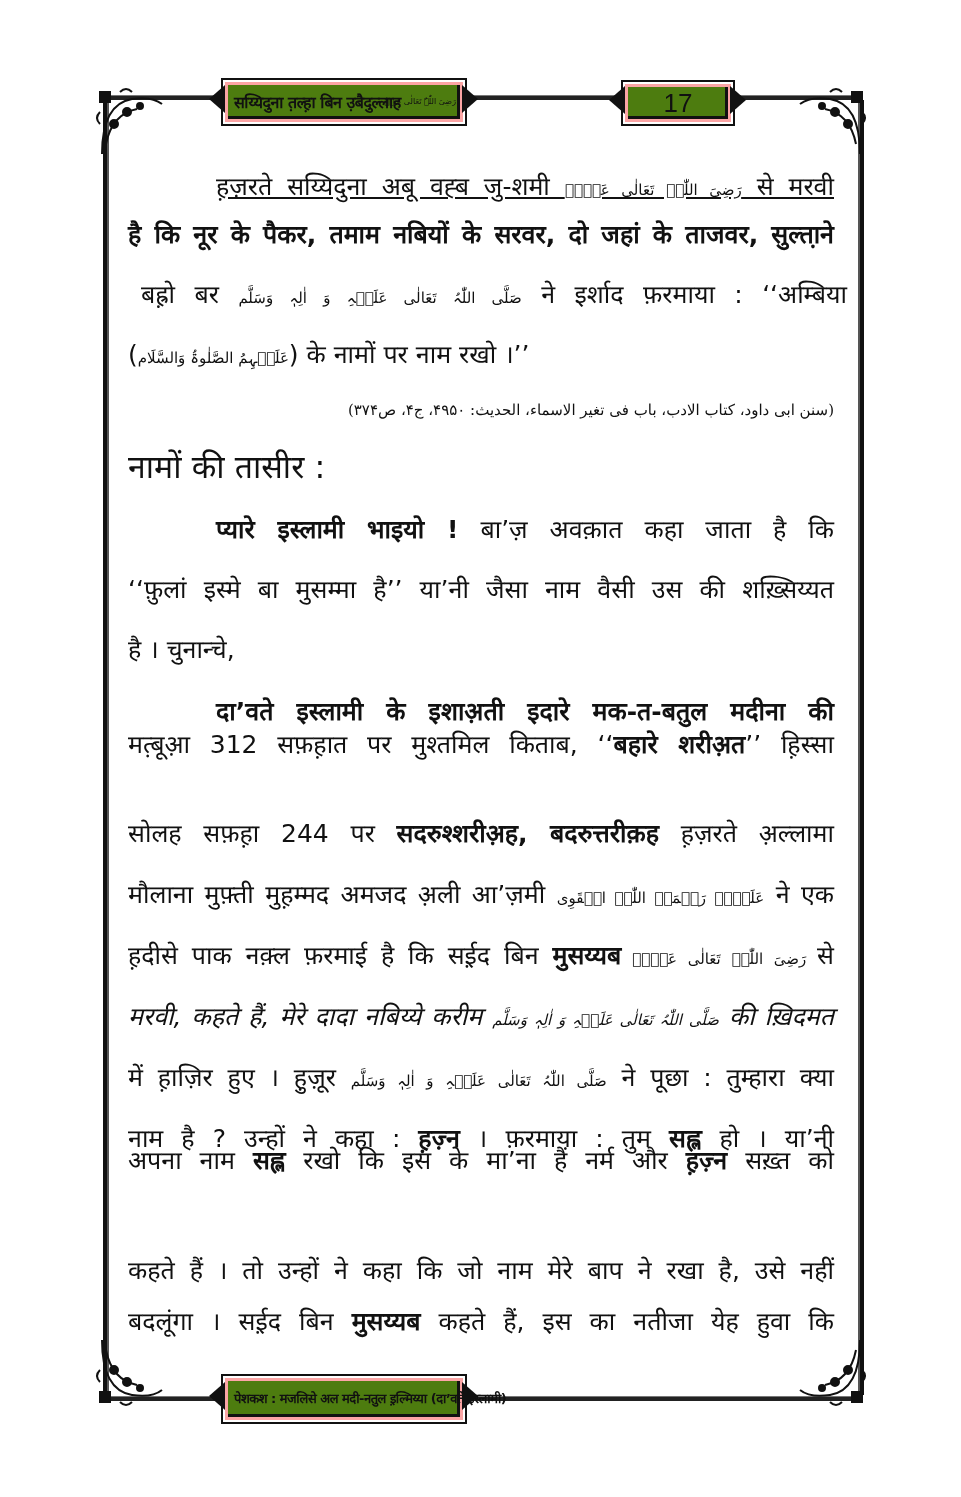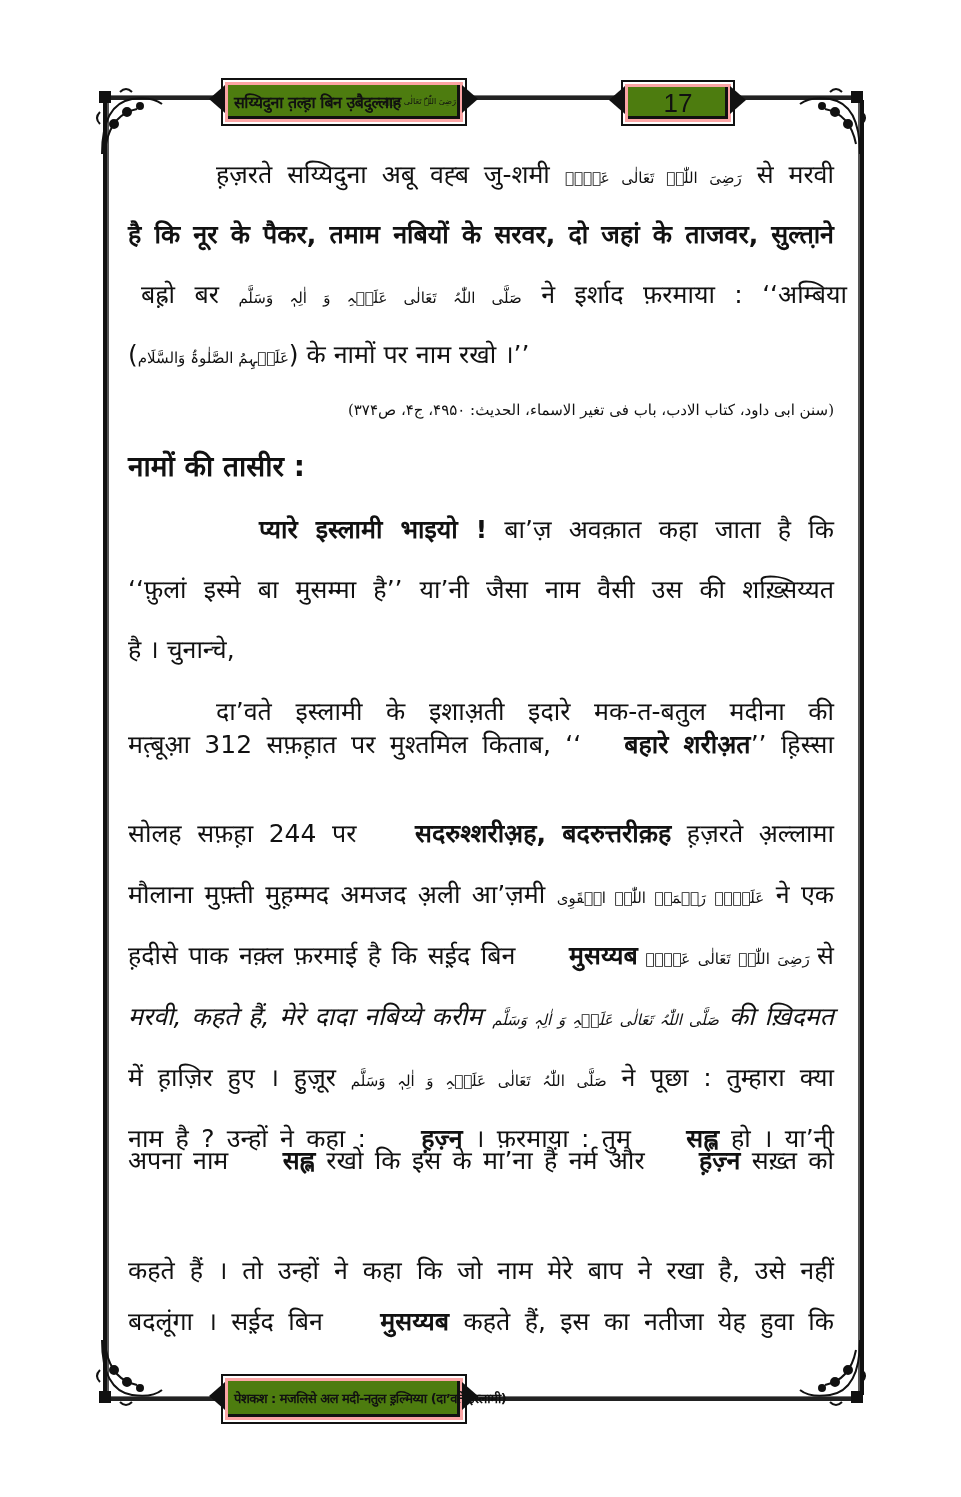--- a/index.html
+++ b/index.html
@@ -29,22 +29,22 @@
 
   .arrow { position:absolute; width:0; height:0; border-top:14px solid transparent; border-bottom:14px solid transparent; }
   .arrow.l { border-right:16px solid #111; }
   .arrow.r { border-left:16px solid #111; }
 
   .content { position:absolute; left:128px; top:150px; width:706px; }
   .line { position:absolute; left:0; width:706px; height:50px; font-size:25px; line-height:50px; white-space:nowrap; text-align:justify; text-align-last:justify; }
   .line.indent { padding-left:88px; width:618px; }
   .line.last { text-align-last:left; }
   .ar-small { font-family:"DejaVu Serif", serif; font-size:15px; }
-  .b { font-weight:bold;margin-left:43px; }
-  .heading { position:absolute; left:0; font-size:28px; font-weight:bold; line-height:50px;text-align:right; }
+  .b { font-weight:bold; }
+  .heading { position:absolute; left:0; font-size:32px; font-weight:normal; line-height:50px;text-align:right; }
   .citation { position:absolute; right:0; font-family:"DejaVu Serif", serif; font-size:15px; direction:rtl; line-height:30px; white-space:nowrap; }
 </style>
 </head>
 <body>
 
 <div class="frame-left"></div>
 <div class="frame-right"></div>
 <div class="rule top"></div>
 <div class="rule bottom"></div>
 
@@ -111,21 +111,21 @@
   <span class="ar">رَضِیَ اللّٰہُ تَعَالٰی عَنۡہُ</span>
 </div>
 <div class="arrow r" style="left:462px; top:85px;"></div>
 <div class="arrow l" style="left:609px; top:86px;"></div>
 <div class="label-box page-box">
   <span>17</span>
 </div>
 <div class="arrow r" style="left:730px; top:86px;"></div>
 
 <div class="content">
-  <div class="line indent" style="top:0px;">
+  <div class="line indent" style="top:12px;text-decoration:underline;">
     <span>ह़ज़रते सय्यिदुना अबू वह्ब जु-शमी </span><span class="ar-small">رَضِیَ اللّٰہُ تَعَالٰی عَنۡہُ</span><span> से मरवी</span>
   </div>
   <div class="line" style="top:60px;font-weight:bold;">
     <span>है कि नूर के पैकर, तमाम नबियों के सरवर, दो जहां के ताजवर, सुल्ता़ने</span>
   </div>
   <div class="line" style="top:120px;margin-left:13px;">
     <span>बह़्रो बर </span><span class="ar-small">صَلَّی اللّٰہُ تَعَالٰی عَلَیۡہِ وَ اٰلِہٖ وَسَلَّم</span><span> ने इर्शाद फ़रमाया : ‘‘अम्बिया</span>
   </div>
   <div class="line last" style="top:180px;">
     <span>(</span><span class="ar-small">عَلَیۡہِمُ الصَّلٰوۃُ وَالسَّلَام</span><span>) के नामों पर नाम रखो ।’’</span>
@@ -134,21 +134,21 @@
   <div class="citation" style="top:245px;">(سنن ابی داود، کتاب الادب، باب فی تغیر الاسماء، الحدیث: ۴۹۵۰، ج۴، ص۳۷۴)</div>
 
   <div class="heading" style="top:292px;">नामों की तासीर :</div>
 
   <div class="line indent" style="top:355px;">
     <span class="b">प्यारे इस्लामी भाइयो !</span><span> बा’ज़ अवक़ात कहा जाता है कि</span>
   </div>
   <div class="line" style="top:415px;">‘‘फ़ुलां इस्मे बा मुसम्मा है’’ या’नी जैसा नाम वैसी उस की शख़्सिय्यत</div>
   <div class="line last" style="top:475px;">है । चुनान्चे,</div>
 
-  <div class="line indent" style="top:537px;">दा’वते इस्लामी के इशाअ़ती इदारे मक-त-बतुल मदीना की</div>
+  <div class="line indent" style="top:537px;font-weight:bold;">दा’वते इस्लामी के इशाअ़ती इदारे मक-त-बतुल मदीना की</div>
   <div class="line" style="top:570px;">
     <span>मत़्बूआ़ 312 सफ़ह़ात पर मुश्तमिल किताब, ‘‘</span><span class="b">बहारे शरीअ़त</span><span>’’ ह़िस्सा</span>
   </div>
   <div class="line" style="top:659px;">
     <span>सोलह सफ़ह़ा 244 पर </span><span class="b">सदरुश्शरीअ़ह, बदरुत्तरीक़ह</span><span> ह़ज़रते अ़ल्लामा</span>
   </div>
   <div class="line" style="top:720px;">
     <span>मौलाना मुफ़्ती मुह़म्मद अमजद अ़ली आ’ज़मी </span><span class="ar-small">عَلَیۡہِ رَحۡمَۃُ اللّٰہِ الۡقَوِی</span><span> ने एक</span>
   </div>
   <div class="line" style="top:781px;">

